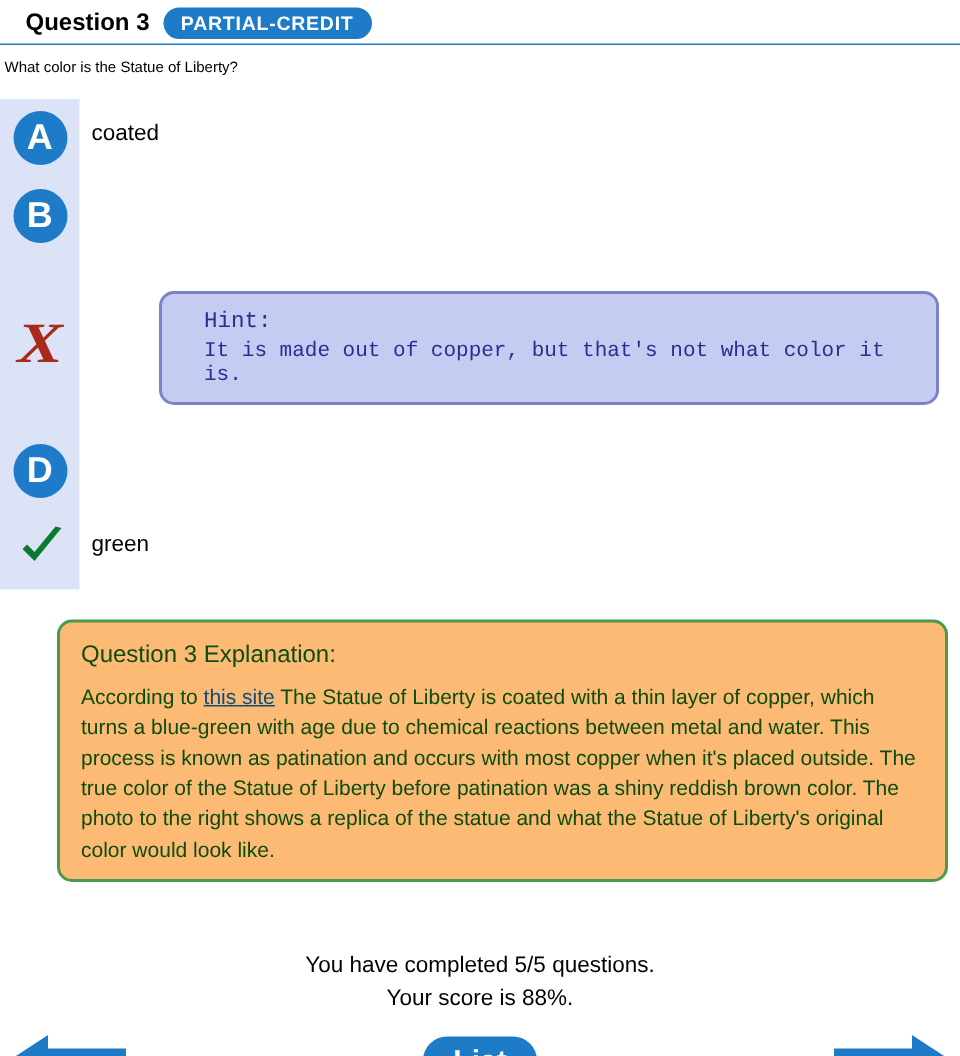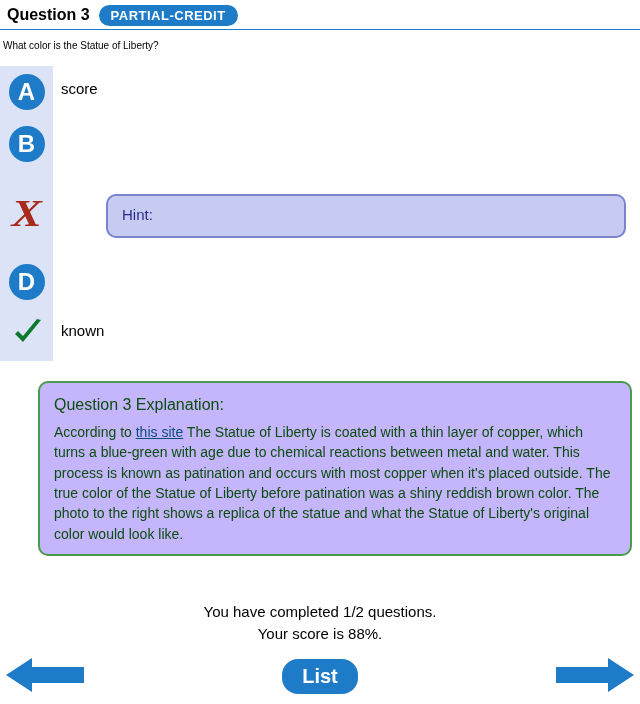--- a/index.html
+++ b/index.html
@@ -1,31 +1,31 @@
 <!DOCTYPE html>
 <html><head>
 <meta charset="utf-8">
 <style>
   * { box-sizing: border-box; margin: 0; padding: 0; }
   body { font-family: Arial, Helvetica, sans-serif; font-size: 14px; color: #000; width: 640px; background: #fff; }
-  .header { padding: 5px 3px 3px 7px; border-bottom: 1px solid #1e7bc8; }
+  .header { padding: 5px 3px 3px 17px; border-bottom: 1px solid #1e7bc8; }
   .qnum { font-weight: bold; font-size: 16px; }
   .badge { display: inline-block; background: #1e7bc8; color: #fff; font-weight: bold; font-size: 13px; padding: 3px 12px; border-radius: 11px; margin-left: 5px; letter-spacing: 0.5px; }
   .question-text { padding: 10px 3px 15px 3px; font-size: 10px; }
   .options { }
   .option { display: flex; align-items: flex-start; }
   .marker-col { width: 53px; min-width:53px; background: #dce3f6; display: flex; align-items: center; justify-content: center; padding: 8px 0; align-self: stretch; }
   .content-col { padding: 12px 8px 12px 8px; flex: 1; }
   .letter-circle { width: 36px; height: 36px; border-radius: 50%; background: #1e7bc8; color: #fff; font-size: 24px; font-weight: bold; display: flex; align-items: center; justify-content: center; }
   .x-mark { color: #a82a1a; font-family: Georgia, "Times New Roman", serif; font-size: 38px; font-weight: bold; font-style: italic; transform: scaleX(1.2); line-height: 1; }
   .check-mark { color: #0b7a2f; font-size: 32px; line-height: 1; }
   .option .label { font-size: 15px; padding-top: 2px; }
-  .hint-box { margin: 12px 6px 6px 45px; background: #c6cbf2; border: 2px solid #7a83cc; border-radius: 10px; padding: 10px 14px; color: #2b2e8e; font-size: 14px; }
+  .hint-box { margin: 12px 6px 6px 45px; background: #c6cbf2; border: 2px solid #7a83cc; border-radius: 10px; padding: 10px 28px; color: #2b2e8e; font-size: 14px; font-family: Liberation Mono, monospace; }
   .hint-title { color: #2b2e8e; font-size: 15px; margin-bottom: 3px; }
-  .explanation { margin: 20px 8px 0 38px; background: #c4b5fd; border: 2px solid #4a9a4d; border-radius: 10px; padding: 10px 14px; color: #0b4d0e; font-size: 14px; line-height: 1.45; }
+  .explanation { margin: 20px 8px 0 38px; background: #fdba74; border: 2px solid #4a9a4d; border-radius: 10px; padding: 10px 14px; color: #0b4d0e; font-size: 14px; line-height: 1.45; }
   .exp-title { color: #0b4d0e; font-size: 16px; margin-bottom: 6px; }
   .explanation a { color: #0b4d7a; text-decoration: underline; }
   .footer-status { text-align: center; margin-top: 45px; font-size: 15px; line-height: 1.5; }
   .nav-row { display: flex; align-items: center; justify-content: space-between; padding: 12px 6px 8px 6px; }
   .list-btn { background: #1e7bc8; color: #fff; font-weight: bold; font-size: 20px; padding: 6px 20px; border: none; border-radius: 16px; cursor: pointer; }
   .arrow { cursor: pointer; }
 </style>
 </head>
 <body>
 
@@ -36,71 +36,72 @@
 
 <div class="question-text">What color is the Statue of Liberty?</div>
 
 <div class="options">
 
   <div class="option">
     <div class="marker-col">
       <div class="letter-circle">A</div>
     </div>
     <div class="content-col">
-      <div class="label">score</div>
+      <div class="label">coated</div>
     </div>
   </div>
 
   <div class="option">
     <div class="marker-col">
       <div class="letter-circle">B</div>
     </div>
   </div>
 
   <div class="option">
     <div class="marker-col">
       <div class="x-mark">X</div>
     </div>
     <div class="content-col">
       <div class="hint-box">
         <div class="hint-title">Hint:</div>
+        <div>It is made out of copper, but that's not what color it is.</div>
       </div>
     </div>
   </div>
 
   <div class="option">
     <div class="marker-col">
       <div class="letter-circle">D</div>
     </div>
   </div>
 
   <div class="option">
     <div class="marker-col">
       <span class="check-mark">
         <svg width="32" height="32" viewBox="0 0 32 32">
             <path d="M4 18 L12 26 L30 4 L26 3 L12 20 L7 15 Z" fill="#0b7a2f"></path>
           </svg>
       </span>
     </div>
     <div class="content-col">
-      <div class="label">known</div>
+      <div class="label">green</div>
     </div>
   </div>
 
 </div>
 
 <div class="explanation">
   <div class="exp-title">Question 3 Explanation:</div>
   <div>
     <span>According to </span><a href="#">this site</a><span> The Statue of Liberty is coated with a thin layer of copper, which turns a blue-green with age due to chemical reactions between metal and water. This process is known as patination and occurs with most copper when it's placed outside. The true color of the Statue of Liberty before patination was a shiny reddish brown color. The photo to the right shows a replica of the statue and what the Statue of Liberty's original color would look like.</span>
   </div>
 </div>
 
 <div class="footer-status">
-  <div>You have completed 1/2 questions.</div>
+  <div>You have completed 5/5 questions.</div>
   <div>Your score is 88%.</div>
 </div>
 
 <div class="nav-row">
   <span class="arrow">
     <svg width="78" height="34" viewBox="0 0 78 34">
         <polygon points="0,17 26,0 26,9 78,9 78,25 26,25 26,34" fill="#1e7bc8"></polygon>
       </svg>
   </span>
   <button class="list-btn">List</button>

